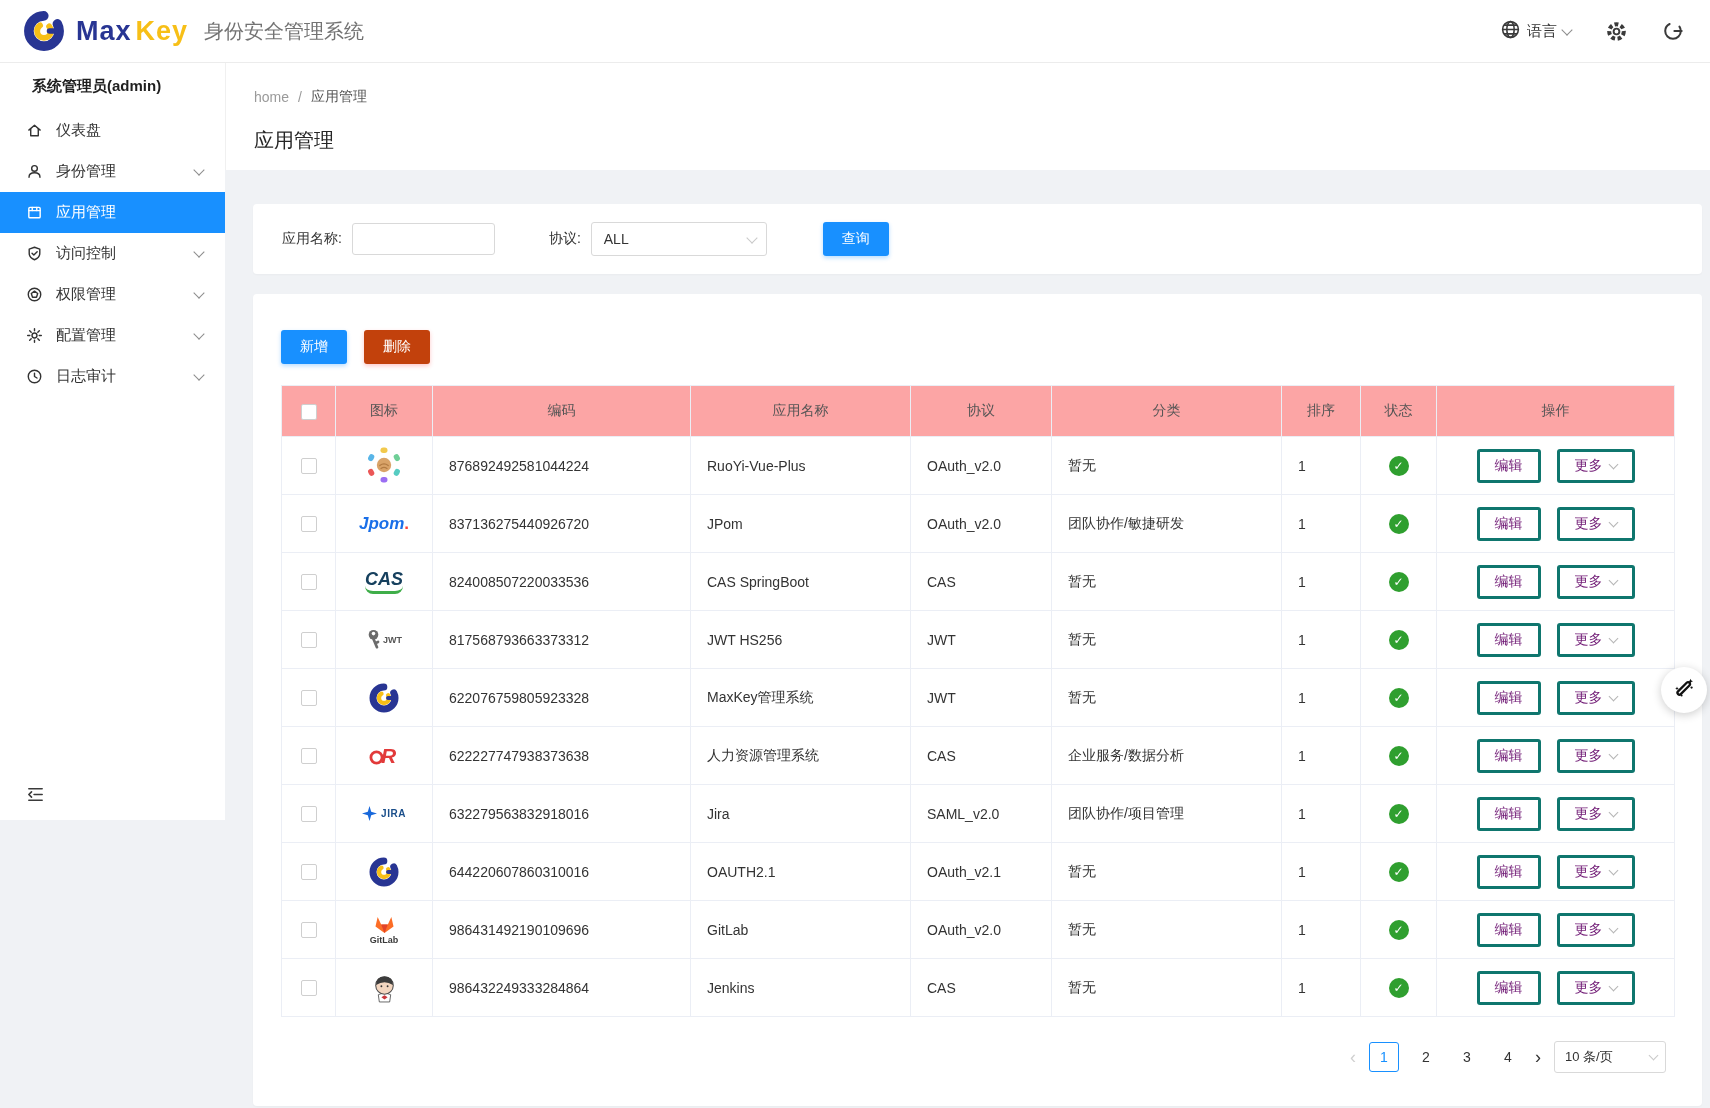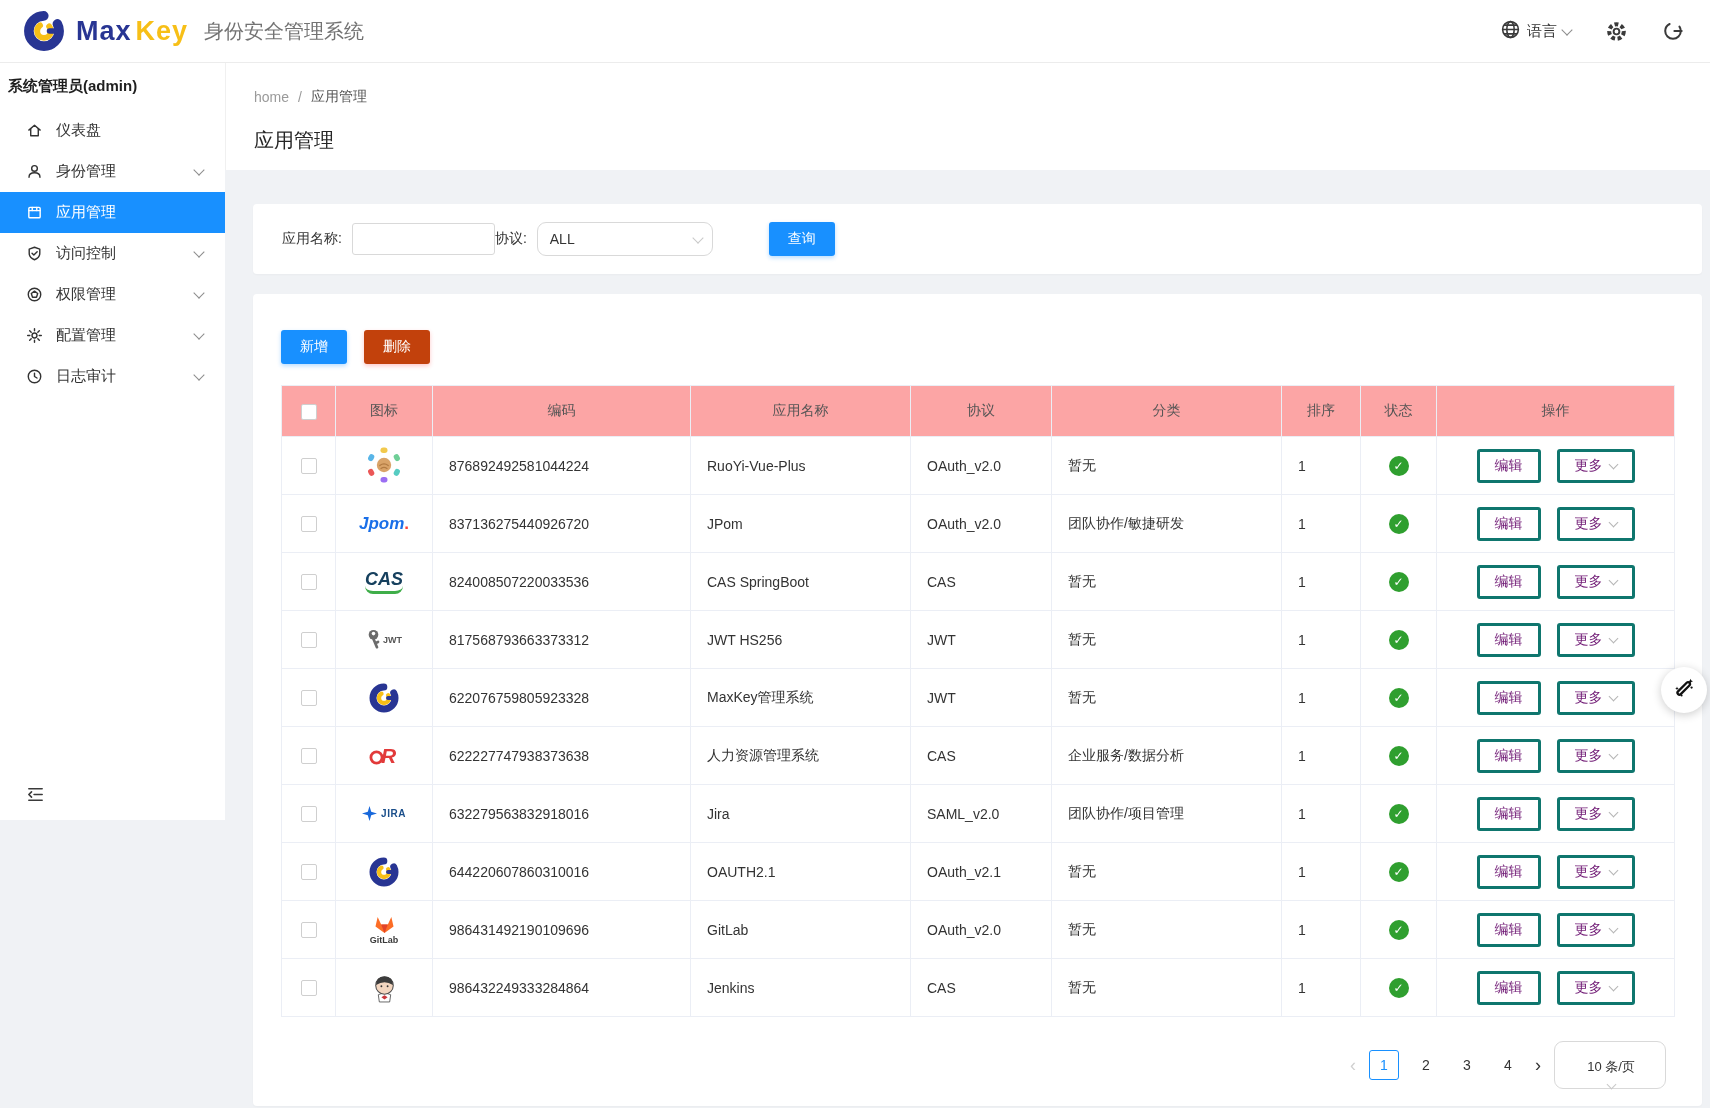--- a/index.html
+++ b/index.html
@@ -12,21 +12,21 @@
   .brand-max{font-size:27px;font-weight:bold;color:#283593;letter-spacing:1px;}
   .brand-key{font-size:27px;font-weight:bold;color:#f7bf17;letter-spacing:1px;margin-left:-6px;}
   .brand-sub{font-size:20px;font-weight:normal;color:#737373;margin-left:6px;}
   .hdr-right{display:flex;align-items:center;gap:34px;padding-right:26px;}
   .lang{display:flex;align-items:center;gap:6px;font-size:15px;color:#333;cursor:pointer;text-align:right;}
   .icon-btn{display:flex;align-items:center;cursor:pointer;}
   .chev{display:inline-block;width:7px;height:7px;border-right:1.5px solid #8c8c8c;
         border-bottom:1.5px solid #8c8c8c;transform:rotate(45deg);margin-top:-3px;}
   
   .side{position:absolute;left:0;top:62px;width:225px;height:758px;background:#fff;z-index:10;}
-  .side-user{padding:15px 20px 10px 8px;font-size:15px;font-weight:bold;color:#1f1f1f;}
+  .side-user{padding:15px 20px 10px 32px;font-size:15px;font-weight:bold;color:#1f1f1f;}
   .menu{margin-top:4px;}
   .menu-item{height:41px;display:flex;align-items:center;gap:13px;padding:0 20px 0 26px;
              font-size:15px;color:#333;cursor:pointer;}
   .menu-item .mi{flex:0 0 auto;}
   .menu-item .m-label{flex:1 1 auto;}
   .menu-item .chev{margin-right:2px;}
   .menu-item.active{background:#1890ff;color:#fff;}
   .mi{width:17px;height:17px;fill:none;stroke:currentColor;stroke-width:1.5;
       stroke-linecap:round;stroke-linejoin:round;}
   .collapse{position:absolute;left:26px;bottom:12px;cursor:pointer;}
@@ -37,23 +37,23 @@
   .crumb-home{cursor:pointer;color:#9a9a9a;}
   .crumb-cur{color:#555;}
   .page-title{margin:21px 0 0 0;font-size:20px;font-weight:500;color:#262626;}
   
   .card{position:absolute;background:#fff;border-radius:4px;box-shadow:0 1px 2px rgba(0,0,0,.03);}
   .filter-card{left:253px;top:204px;width:1449px;height:70px;display:flex;align-items:center;}
   .f-label{font-size:14px;color:#333;}
   .lbl-name{margin-left:29px;}
   .inp{width:125px;height:30px;border:1px solid #d9d9d9;border-radius:3px;margin-left:10px;
        font-size:14px;padding:0 8px;outline:none;}
-  .lbl-proto{text-align:center;}
+  .lbl-proto{margin-left:54px;text-align:center;}
   .select{display:flex;align-items:center;justify-content:space-between;border:1px solid #d9d9d9;
-          border-radius:9px;height:32px;background:#fff;cursor:pointer;font-size:14px;color:#333;}
+          border-radius:3px;height:32px;background:#fff;cursor:pointer;font-size:14px;color:#333;}
   .sel-proto{width:152px;margin-left:10px;padding:0 10px 0 12px;}
   .btn{border:none;border-radius:3px;height:34px;font-size:14px;cursor:pointer;}
   .btn-primary{background:#1890ff;color:#fff;padding:0 19px;box-shadow:0 2px 4px rgba(24,144,255,.3);}
   .btn-danger{background:#c2410c;color:#fff;padding:0 19px;box-shadow:0 2px 4px rgba(255,77,79,.3);}
   .btn-search{margin-left:56px;}
   .main-card{left:253px;top:294px;width:1449px;height:812px;box-sizing:border-box;padding:36px 28px 0 28px;}
   .toolbar{display:flex;gap:17px;}
   
   table{margin-top:21px;width:100%;border-collapse:collapse;table-layout:fixed;}
   table,th,td{border:1px solid #ebeef5;}
@@ -82,21 +82,21 @@
   .logo-gitlab{display:inline-flex;flex-direction:column;align-items:center;gap:1px;}
   .logo-gitlab em{font-style:normal;font-size:9px;font-weight:bold;color:#3a3a3a;}
   
   .pager{margin-top:24px;display:flex;justify-content:flex-end;align-items:center;gap:13px;
          padding-right:8px;font-size:14px;color:#333;}
   .pg-arrow{font-size:18px;line-height:1;cursor:pointer;color:#333;}
   .pg-arrow.disabled{color:#d0d0d0;cursor:default;}
   .pg-num{min-width:28px;height:28px;display:inline-flex;align-items:center;justify-content:center;
           border-radius:3px;cursor:pointer;}
   .pg-num.active{border:1px solid #1890ff;color:#1890ff;}
-  .sel-size{width:92px;height:30px;padding:16px 8px 0 10px;font-size:13px;flex-direction:column;}
+  .sel-size{width:92px;height:30px;padding:0 8px 0 10px;font-size:13px;}
   
   .float-wand{position:absolute;left:1661px;top:667px;width:46px;height:46px;border-radius:50%;
               background:#fff;box-shadow:0 2px 10px rgba(0,0,0,.2);display:flex;align-items:center;
               justify-content:center;cursor:pointer;z-index:30;}
 </style>
 </head>
 <body>
 
 <header class="hdr">
   <div class="brand">

